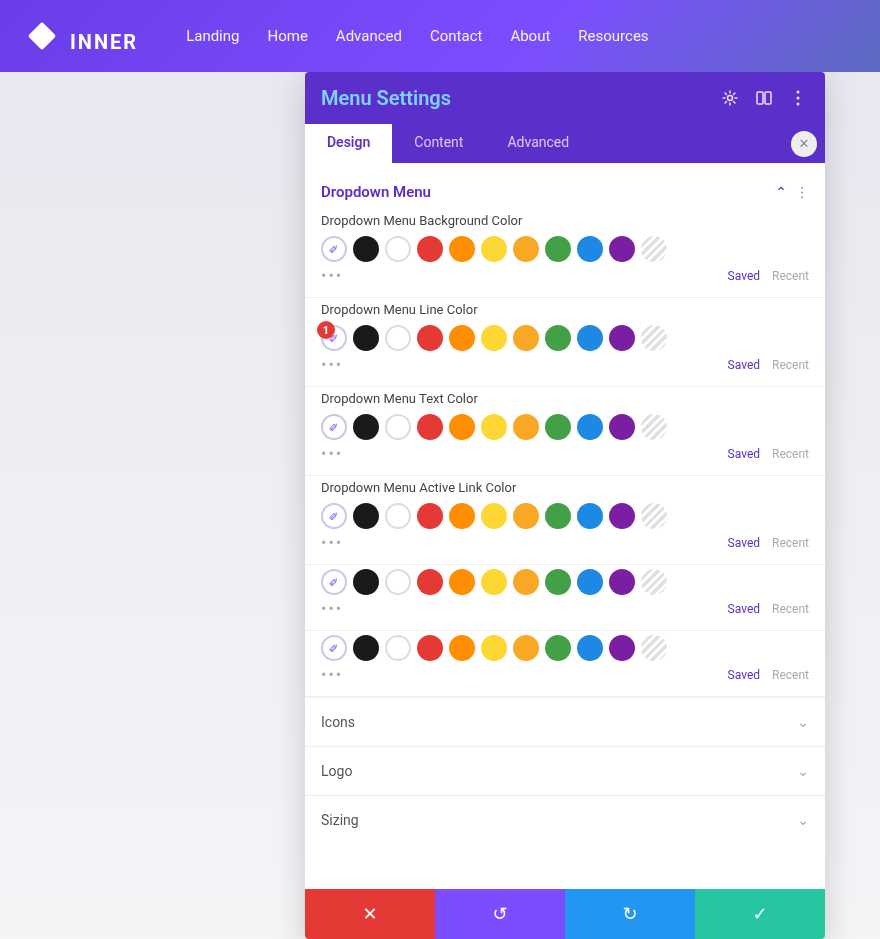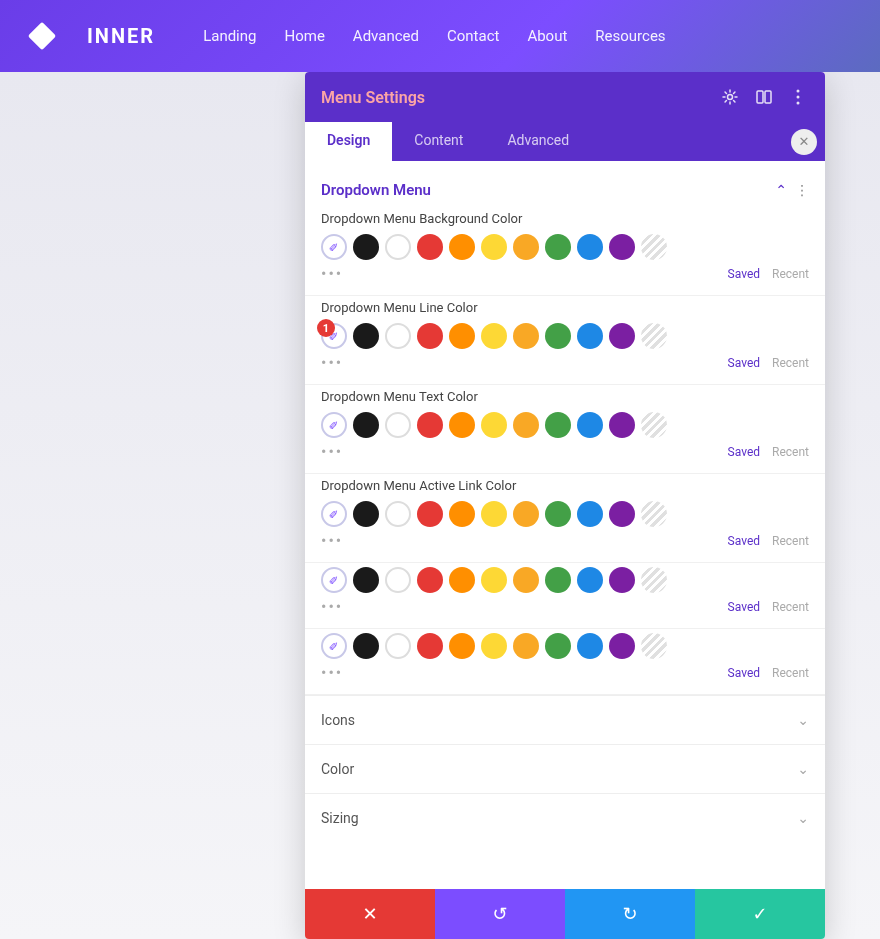--- a/index.html
+++ b/index.html
@@ -17,22 +17,22 @@
       background: linear-gradient(135deg, #6a3de8 0%, #7c4dff 60%, #5c6bc0 100%);
       height: 72px;
       display: flex;
       align-items: center;
       padding: 0 24px;
       position: relative;
       z-index: 1;
     }
     .logo-area {
       display: flex;
-      align-items: center;
-      gap: 27px;
+      align-items: flex-end;
+      gap: 10px;
       margin-right: 48px;
     }
     .logo-diamond {
       width: 36px;
       height: 36px;
     }
     .logo-text {
       color: white;
       font-size: 20px;
       font-weight: 700;
@@ -75,22 +75,22 @@
     
     .panel-header {
       background: #5b2fc9;
       padding: 14px 16px;
       display: flex;
       align-items: center;
       justify-content: space-between;
       flex-shrink: 0;
     }
     .panel-title {
-      color: #fca5a5;
-      font-size: 16px;
+      color: #7dd3fc;
+      font-size: 20px;
       font-weight: 600;
     }
     .panel-header-icons {
       display: flex;
       gap: 12px;
       align-items: center;
     }
     .panel-icon-btn {
       color: white;
       opacity: 0.85;
@@ -533,21 +533,21 @@
         <span class="recent-label">Recent</span>
       </div>
     </div>
 
     <div class="collapsible-section">
       <span class="collapsible-label">Icons</span>
       <span class="collapsible-chevron">⌄</span>
     </div>
 
     <div class="collapsible-section">
-      <span class="collapsible-label">Color</span>
+      <span class="collapsible-label">Logo</span>
       <span class="collapsible-chevron">⌄</span>
     </div>
 
     <div class="collapsible-section">
       <span class="collapsible-label">Sizing</span>
       <span class="collapsible-chevron">⌄</span>
     </div>
 
   </div>
 

